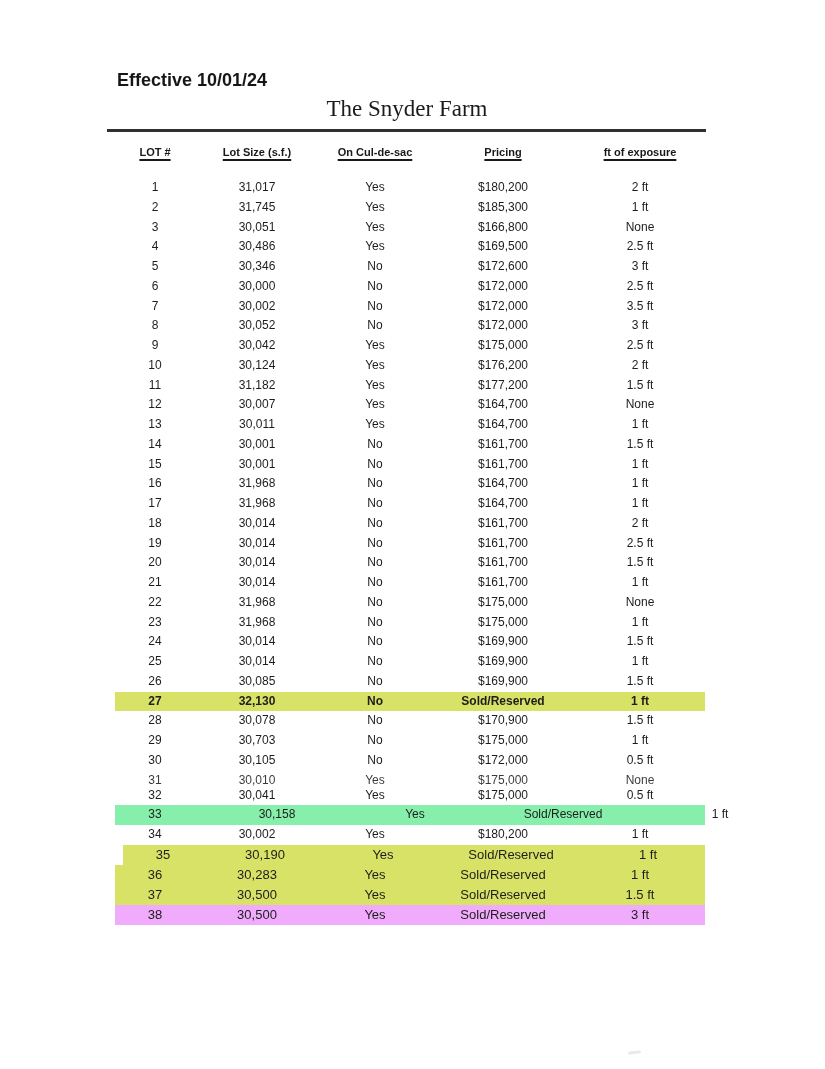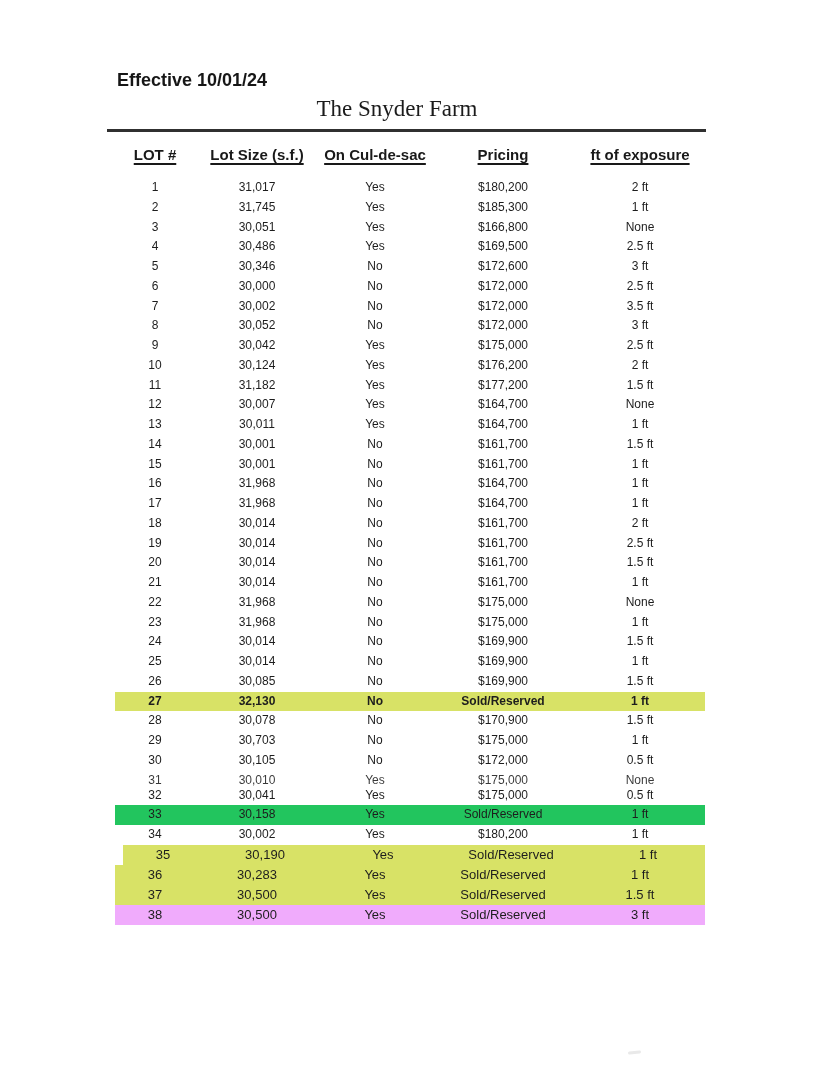--- a/index.html
+++ b/index.html
@@ -15,21 +15,21 @@
   .effective {
     position: absolute;
     left: 117px;
     top: 70px;
     font-size: 18px;
     font-weight: 700;
     color: #161616;
   }
   .doc-title {
     position: absolute;
-    left: 97px;
+    left: 107px;
     top: 96px;
     width: 600px;
     text-align: center;
     font-family: "Liberation Serif", serif;
     font-size: 23px;
     font-weight: 400;
     color: #1b1b1b;
   }
   .header-rule {
     position: absolute;
@@ -41,21 +41,21 @@
   }
   .grid-cols {
     display: grid;
     grid-template-columns: 80px 124px 112px 144px 130px;
   }
   .thead {
     position: absolute;
     left: 115px;
     top: 146px;
     width: 590px;
-    font-size: 15px;
+    font-size: 11px;
     font-weight: 700;
     text-align: center;
     color: #191919;
   }
   .thead .col-label {
     justify-self: center;
     text-decoration: underline;
     text-underline-offset: 3px;
     text-decoration-thickness: 1.5px;
   }
@@ -341,21 +341,21 @@
       <span>$175,000</span>
       <span>None</span>
     </div>
       <div class="row grid-cols">
       <span>32</span>
       <span>30,041</span>
       <span>Yes</span>
       <span>$175,000</span>
       <span>0.5 ft</span>
     </div>
-      <div class="row grid-cols" style="background: #22c55e;">
+      <div class="row grid-cols" style="background: #86efac; gap: 20px;">
       <span>33</span>
       <span>30,158</span>
       <span>Yes</span>
       <span>Sold/Reserved</span>
       <span>1 ft</span>
     </div>
       <div class="row grid-cols">
       <span>34</span>
       <span>30,002</span>
       <span>Yes</span>

